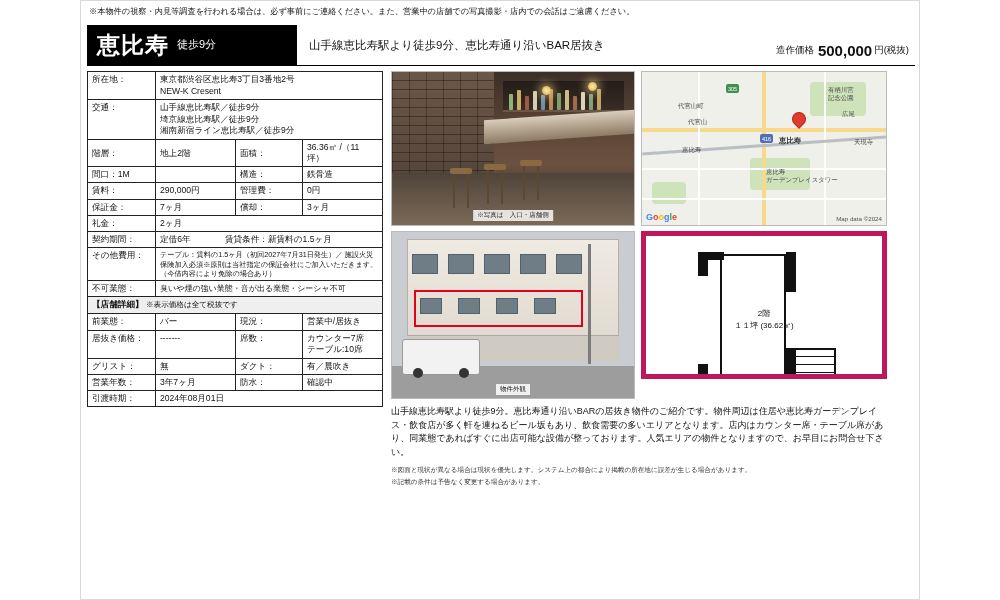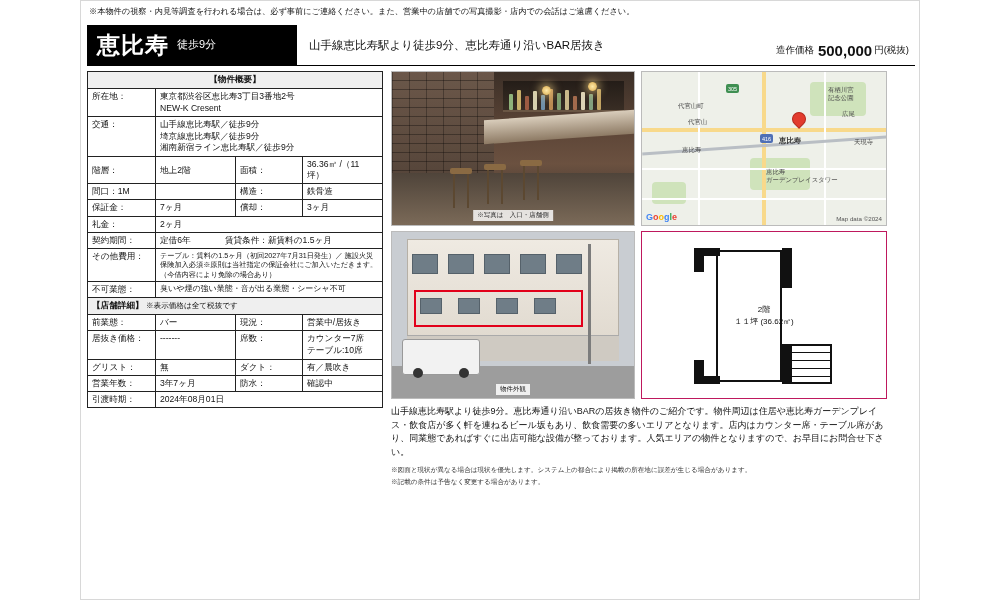--- a/index.html
+++ b/index.html
@@ -100,22 +100,22 @@
   }
   .photo-bot {
     position:absolute; left:310px; top:230px; width:244px; height:168px;
     border:1px solid #bbb; overflow:hidden; background:#b9bcc0;
   }
   .map {
     position:absolute; left:560px; top:70px; width:246px; height:155px;
     border:1px solid #bbb; overflow:hidden; background:#e9e6df;
   }
   .floor {
-    position:absolute; left:560px; top:230px; width:246px; height:168px;
-    border:1px solid #be185d; background:#fff; overflow:hidden;
+    position:absolute; left:560px; top:230px; width:246px; height:148px;
+    border:5px solid #be185d; background:#fff; overflow:hidden;
   }
 
   
   .cap {
     position:absolute; bottom:4px; left:50%; transform:translateX(-50%);
     background:rgba(255,255,255,.82); color:#222;
     font-size:6.5px; padding:1px 4px; white-space:nowrap;
   }
   .cap2 {
     position:absolute; bottom:3px; left:50%; transform:translateX(-50%);
@@ -224,21 +224,20 @@
       <div class="hdr-right">
         <span class="lbl">造作価格</span>
         <span class="amt">500,000</span>
         <span class="unit">円(税抜)</span>
       </div>
     </div>
     <div class="hdr-line"></div>
 
     <div class="tbl">
 
-      <div class="band">【物件概要】</div>
 
       <div class="row">
         <div class="cell lbl tall">所在地：</div>
         <div class="cell val multi">東京都渋谷区恵比寿3丁目3番地2号
 NEW-K Cresent</div>
       </div>
       <div class="row">
         <div class="cell lbl tall">交通：</div>
         <div class="cell val multi">山手線恵比寿駅／徒歩9分
 埼京線恵比寿駅／徒歩9分
@@ -252,20 +251,26 @@
         <div class="cell val2">36.36㎡ /（11 坪）</div>
       </div>
       <div class="row">
         <div class="cell lbl">間口：1M</div>
         <div class="cell val"></div>
         <div class="cell lbl2">構造：</div>
         <div class="cell val2">鉄骨造</div>
       </div>
 
 
+      <div class="row">
+        <div class="cell lbl">賃料：</div>
+        <div class="cell val">290,000円</div>
+        <div class="cell lbl2">管理費：</div>
+        <div class="cell val2">0円</div>
+      </div>
       <div class="row">
         <div class="cell lbl">保証金：</div>
         <div class="cell val">7ヶ月</div>
         <div class="cell lbl2">償却：</div>
         <div class="cell val2">3ヶ月</div>
       </div>
 
       <div class="row">
         <div class="cell lbl">礼金：</div>
         <div class="cell full">2ヶ月</div>

